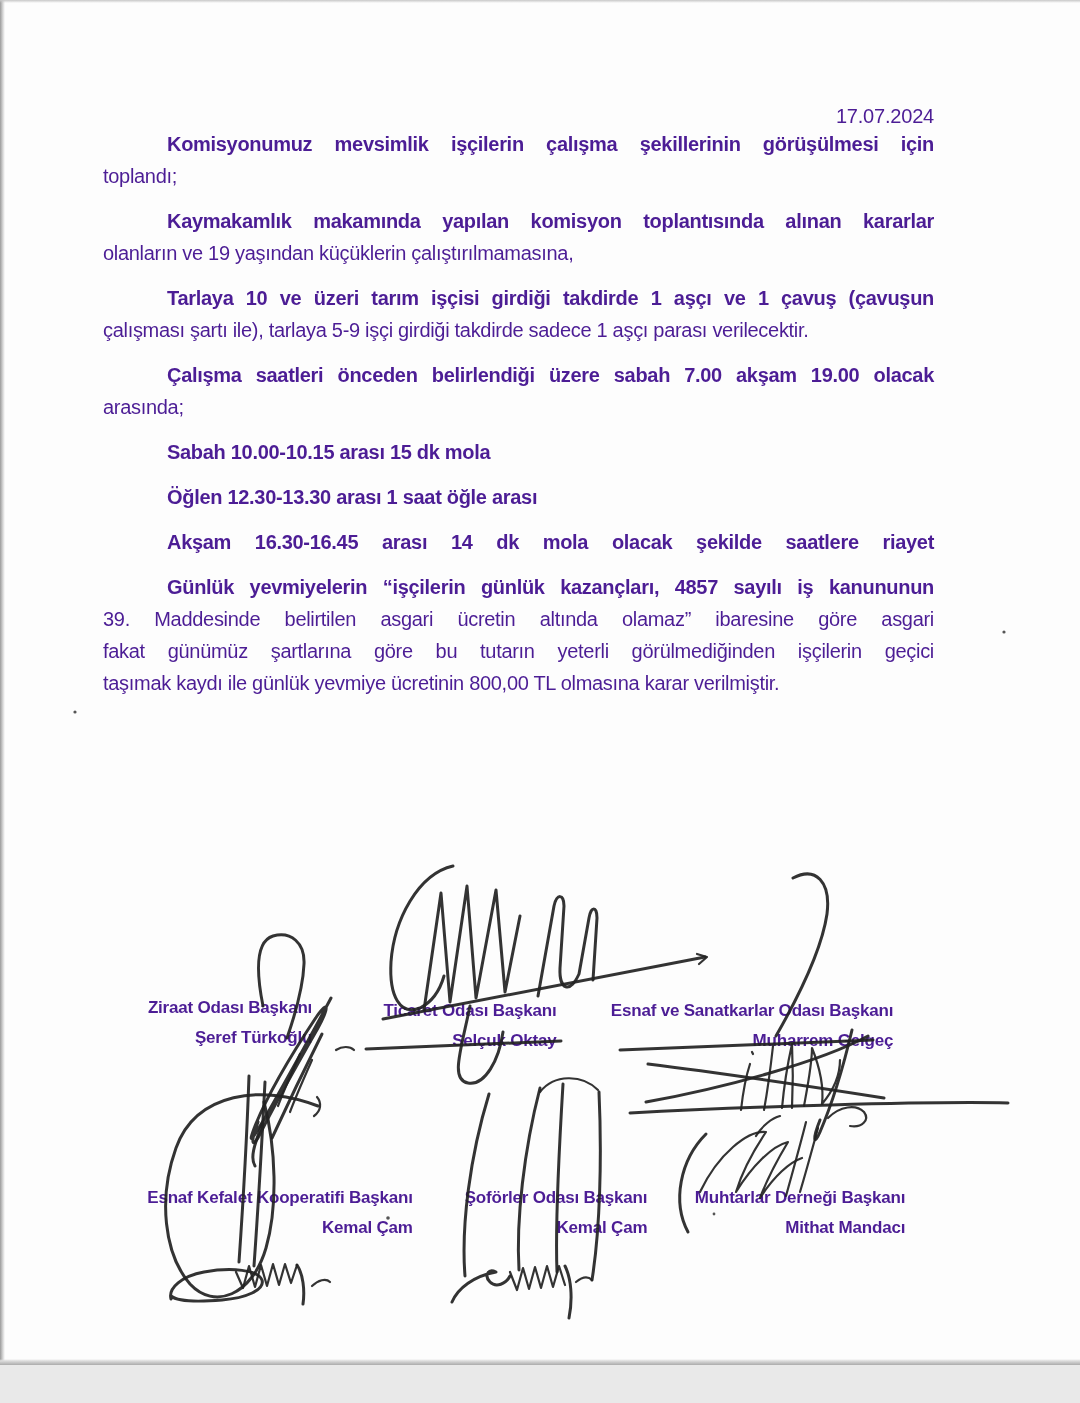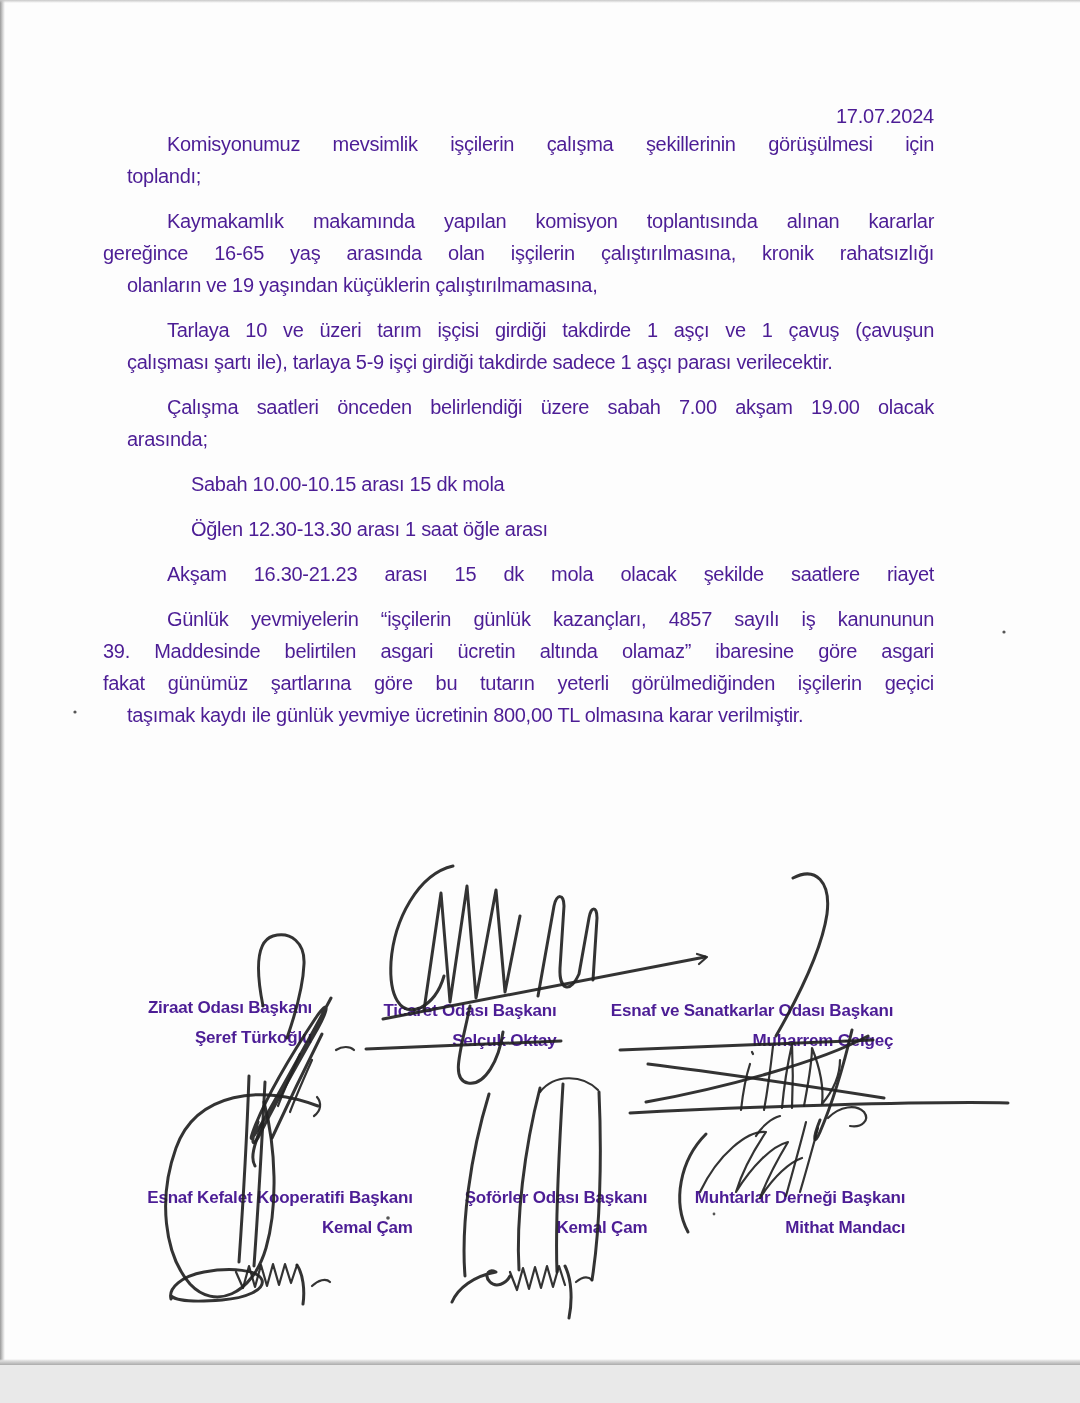--- a/index.html
+++ b/index.html
@@ -15,22 +15,22 @@
   .edge-bottom{position:absolute;left:0;bottom:0;width:100%;height:6px;
     background:linear-gradient(to top,#ababab,#dddddd 70%,rgba(255,255,255,0));}
   .edge-top{position:absolute;left:0;top:0;width:100%;height:3px;
     background:linear-gradient(to bottom,#c8c8c8,rgba(255,255,255,0));}
 
   .text-col{position:absolute;left:103px;top:0;width:831px;}
   .date-line{margin-top:104px;line-height:24px;font-size:20px;text-align:right;letter-spacing:-0.2px;}
   .para{margin:0 0 13px 0;font-size:20px;line-height:32px;letter-spacing:-0.3px;}
   .para:first-of-type{margin-top:22px;}
   .line{text-align:justify;text-align-last:justify;}
-  .line.first{text-indent:64px;}
-  .line.last{text-align-last:left;margin-left:24px;}
+  .line.first{text-indent:64px;font-weight:bold;}
+  .line.last{text-align-last:left;}
 
   .sig{position:absolute;transform:translateX(-50%);text-align:right;
     white-space:nowrap;font-size:17px;font-weight:bold;line-height:30px;letter-spacing:-0.2px;}
 
   .sig-svg{position:absolute;left:0;top:0;pointer-events:none;}
   .sig-svg path{fill:none;stroke:#222;stroke-width:3;stroke-linecap:round;stroke-linejoin:round;opacity:0.92;}
   .sig-svg path.thin{stroke-width:2.2;}
   .sig-svg circle{fill:#555;}
 </style>
 </head>
@@ -41,21 +41,20 @@
   <div class="text-col">
     <div class="date-line">17.07.2024</div>
 
     <div class="para">
       <div class="line first">Komisyonumuz mevsimlik işçilerin çalışma şekillerinin görüşülmesi için</div>
       <div class="line last">toplandı;</div>
     </div>
 
     <div class="para">
       <div class="line first">Kaymakamlık makamında yapılan komisyon toplantısında alınan kararlar</div>
-      <div class="line">gereğince 16-65 yaş arasında olan işçilerin çalıştırılmasına, kronik rahatsızlığı</div>
       <div class="line last">olanların ve 19 yaşından küçüklerin çalıştırılmamasına,</div>
     </div>
 
     <div class="para">
       <div class="line first">Tarlaya 10 ve üzeri tarım işçisi girdiği takdirde 1 aşçı ve 1 çavuş (çavuşun</div>
       <div class="line last">çalışması şartı ile), tarlaya 5-9 işçi girdiği takdirde sadece 1 aşçı parası verilecektir.</div>
     </div>
 
     <div class="para">
       <div class="line first">Çalışma saatleri önceden belirlendiği üzere sabah 7.00 akşam 19.00 olacak</div>
@@ -64,21 +63,21 @@
 
     <div class="para">
       <div class="line first last">Sabah 10.00-10.15 arası 15 dk mola</div>
     </div>
 
     <div class="para">
       <div class="line first last">Öğlen 12.30-13.30 arası 1 saat öğle arası</div>
     </div>
 
     <div class="para">
-      <div class="line first">Akşam 16.30-21.23 arası 15 dk mola olacak şekilde saatlere riayet</div>
+      <div class="line first">Akşam 16.30-16.45 arası 14 dk mola olacak şekilde saatlere riayet</div>
     </div>
 
     <div class="para">
       <div class="line first">Günlük yevmiyelerin “işçilerin günlük kazançları, 4857 sayılı iş kanununun</div>
       <div class="line">39. Maddesinde belirtilen asgari ücretin altında olamaz” ibaresine göre asgari</div>
       <div class="line">fakat günümüz şartlarına göre bu tutarın yeterli görülmediğinden işçilerin geçici</div>
       <div class="line last">taşımak kaydı ile günlük yevmiye ücretinin 800,00 TL olmasına karar verilmiştir.</div>
     </div>
   </div>
 

